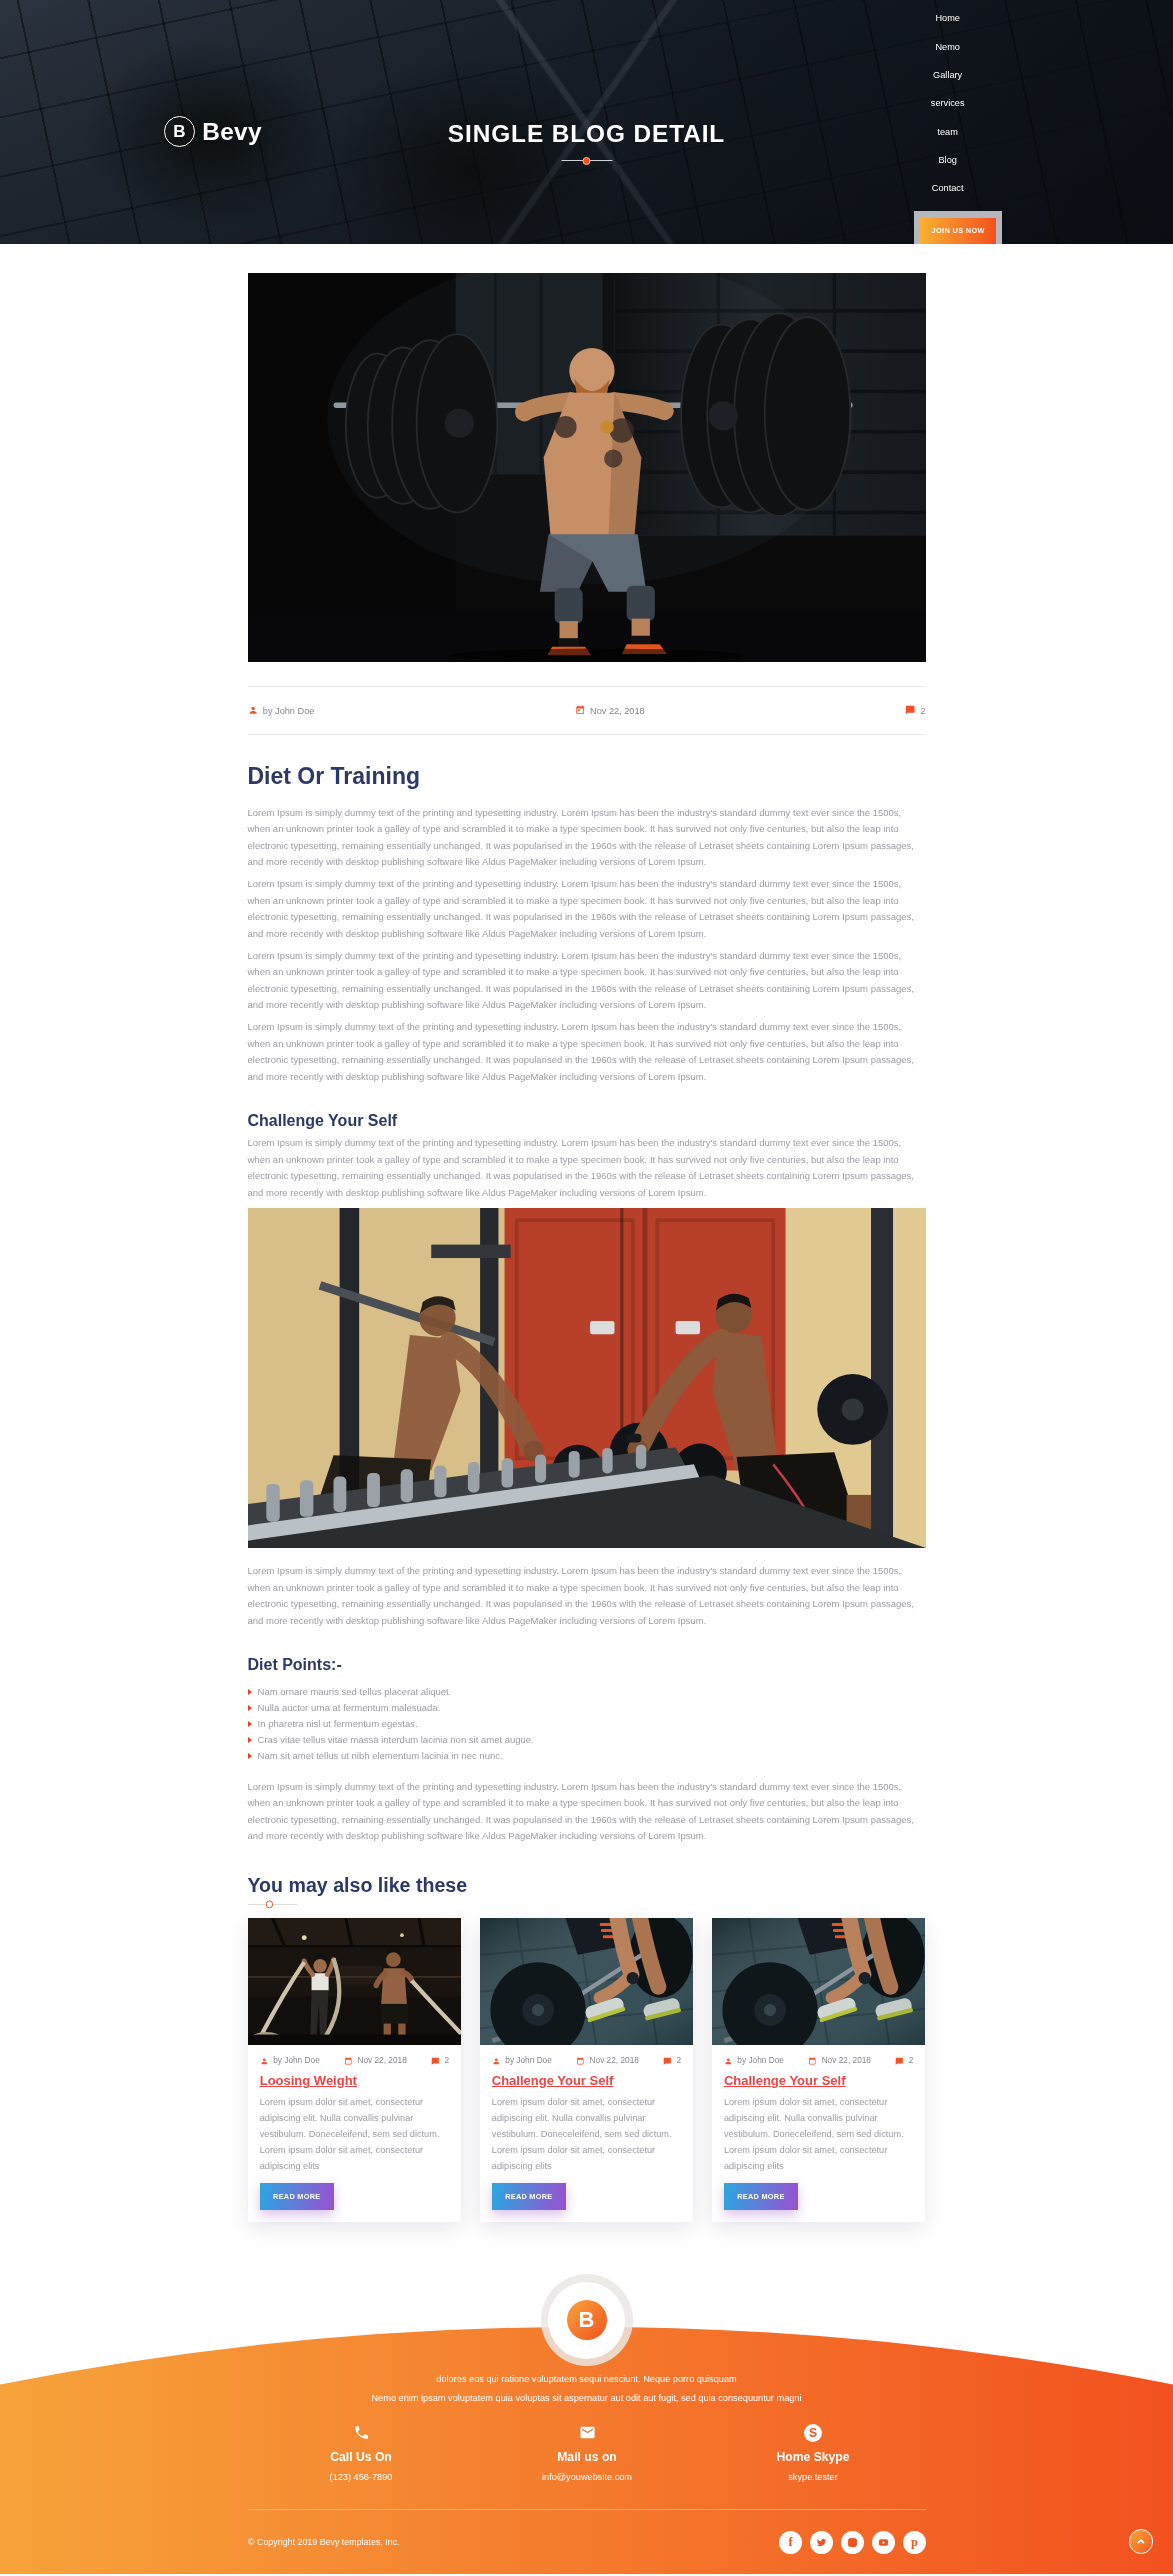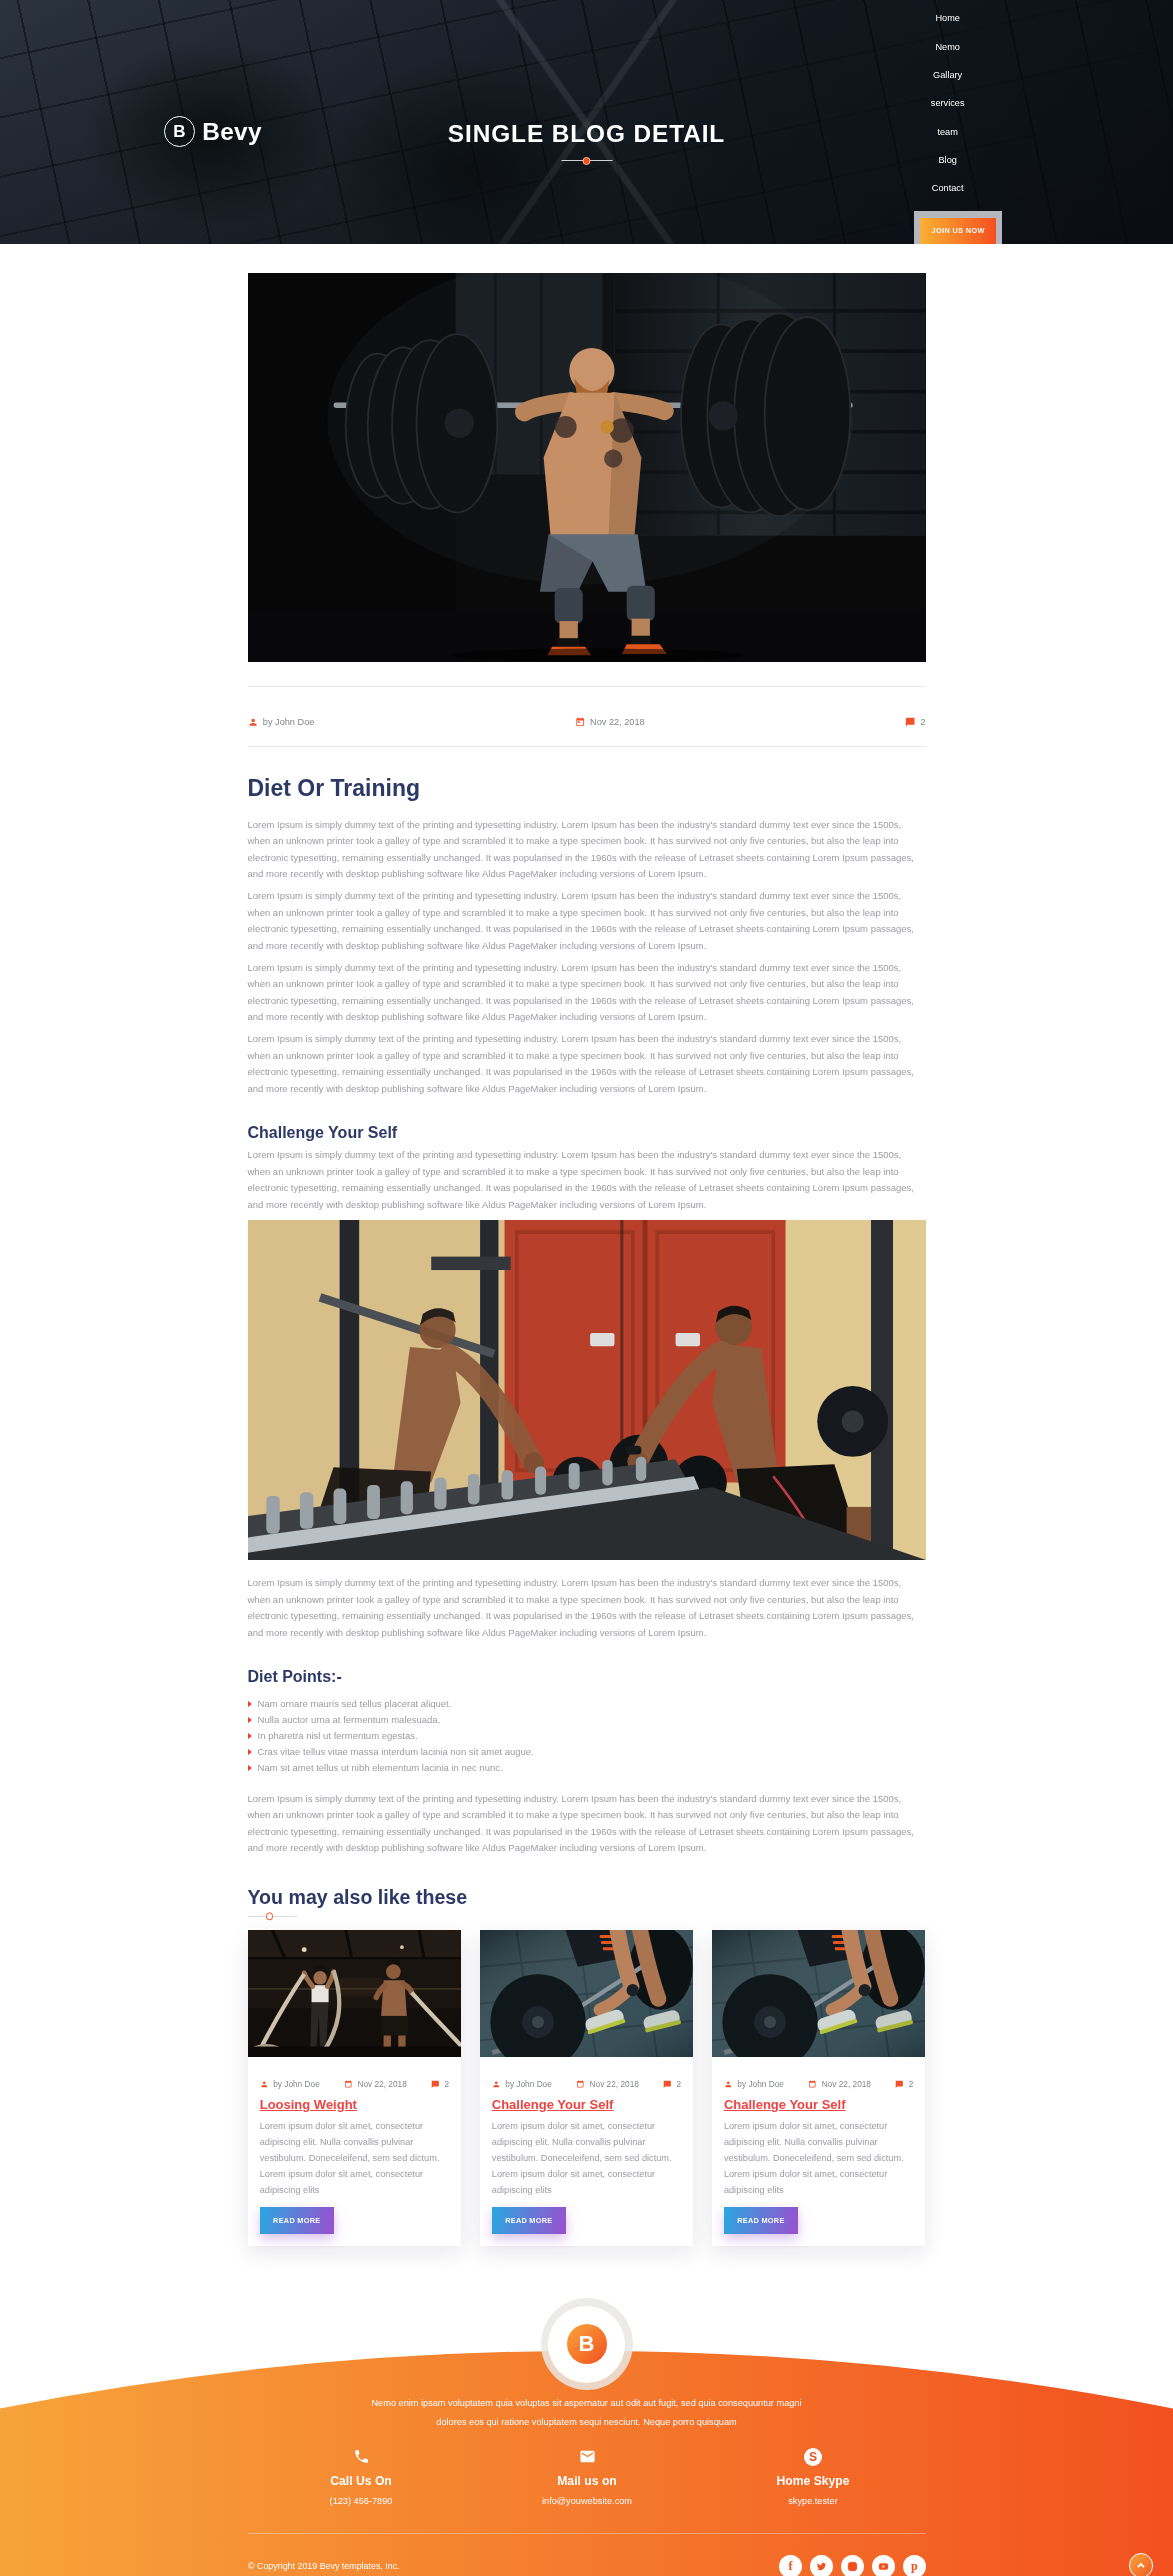--- a/index.html
+++ b/index.html
@@ -36,21 +36,21 @@
     width: 8px; height: 8px; border-radius: 50%; background: #f4501e; border: 1.2px solid #ffb199; }
 
   .container { width: 678px; margin: 0 auto; }
 
   
   .post-image { margin-top: 29px; height: 389px; }
   .post-image svg, .mid-image svg, .card-img svg { display: block; width: 100%; height: 100%; }
   .meta-row { margin-top: 24px; border-top: 0.6px solid #e8e8e8; border-bottom: 0.6px solid #e8e8e8;
     padding: 18.3px 0; display: flex; align-items: center; justify-content: space-between;
     color: #83868c; font-size: 9.2px; }
-  .meta-item { display: flex; align-items: center; gap: 4.9px; margin-top: 12px; }
+  .meta-item { display: flex; align-items: flex-end; gap: 4.9px; }
   .meta-item svg { width: 10.4px; height: 10.4px; fill: #f4502a; }
   .post-title { margin-top: 28px; color: #2c3966; font-size: 23px; font-weight: 700; }
   .body-p { margin-top: 14.7px; color: #9b9ca3; font-size: 9.5px; line-height: 16.5px; }
   .body-p + .body-p { margin-top: 5.5px; }
   .sub-title { margin-top: 27px; color: #2c3966; font-size: 16px; font-weight: 700; }
   .sub-title + .body-p { margin-top: 4.9px; }
   .mid-image { margin-top: 7.3px; height: 340px; }
   .diet-list { margin-top: 9.8px; list-style: none; }
   .diet-list li { display: flex; align-items: center; gap: 6.1px; color: #9b9ca3; font-size: 9.5px; line-height: 16px; }
   .tri { width: 0; height: 0; border-left: 4.3px solid #e8401c; border-top: 3.1px solid transparent; border-bottom: 3.1px solid transparent; flex: none; }
@@ -560,22 +560,22 @@
 
   <div class="badge">
     <div class="badge-inner">
       <div class="badge-logo">
           <span>B</span>
         </div>
     </div>
   </div>
 
   <div class="footer-blurb">
+    <div>dolores eos qui ratione voluptatem sequi nesciunt. Neque porro quisquam</div>
     <div>Nemo enim ipsam voluptatem quia voluptas sit aspernatur aut odit aut fugit, sed quia consequuntur magni</div>
-    <div>dolores eos qui ratione voluptatem sequi nesciunt. Neque porro quisquam</div>
   </div>
 
   <div class="footer-cols">
     <div class="fcol">
       <div class="fcol-icon">
           <svg viewBox="0 0 24 24">
             <path d="M6.62 10.79c1.44 2.83 3.76 5.14 6.59 6.59l2.2-2.2c.27-.27.67-.36 1.02-.24 1.12.37 2.33.57 3.57.57.55 0 1 .45 1 1V20c0 .55-.45 1-1 1-9.39 0-17-7.61-17-17 0-.55.45-1 1-1h3.5c.55 0 1 .45 1 1 0 1.25.2 2.45.57 3.57.11.35.03.74-.25 1.02l-2.2 2.2z"></path>
           </svg>
         </div>
       <div class="fcol-label">Call Us On</div>

